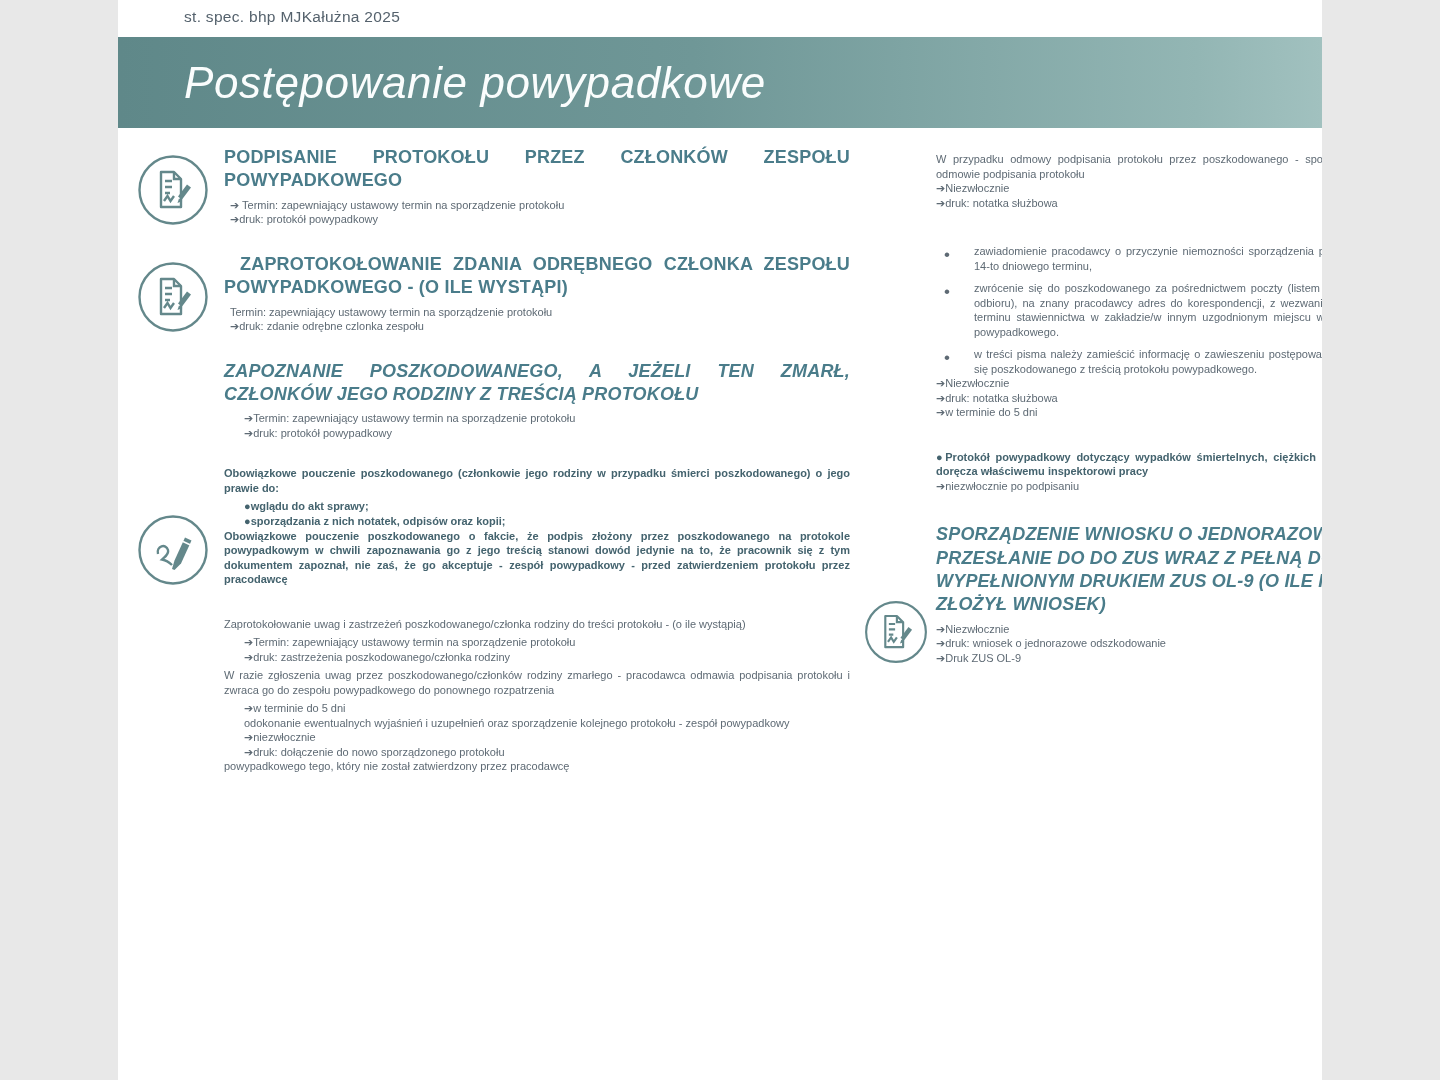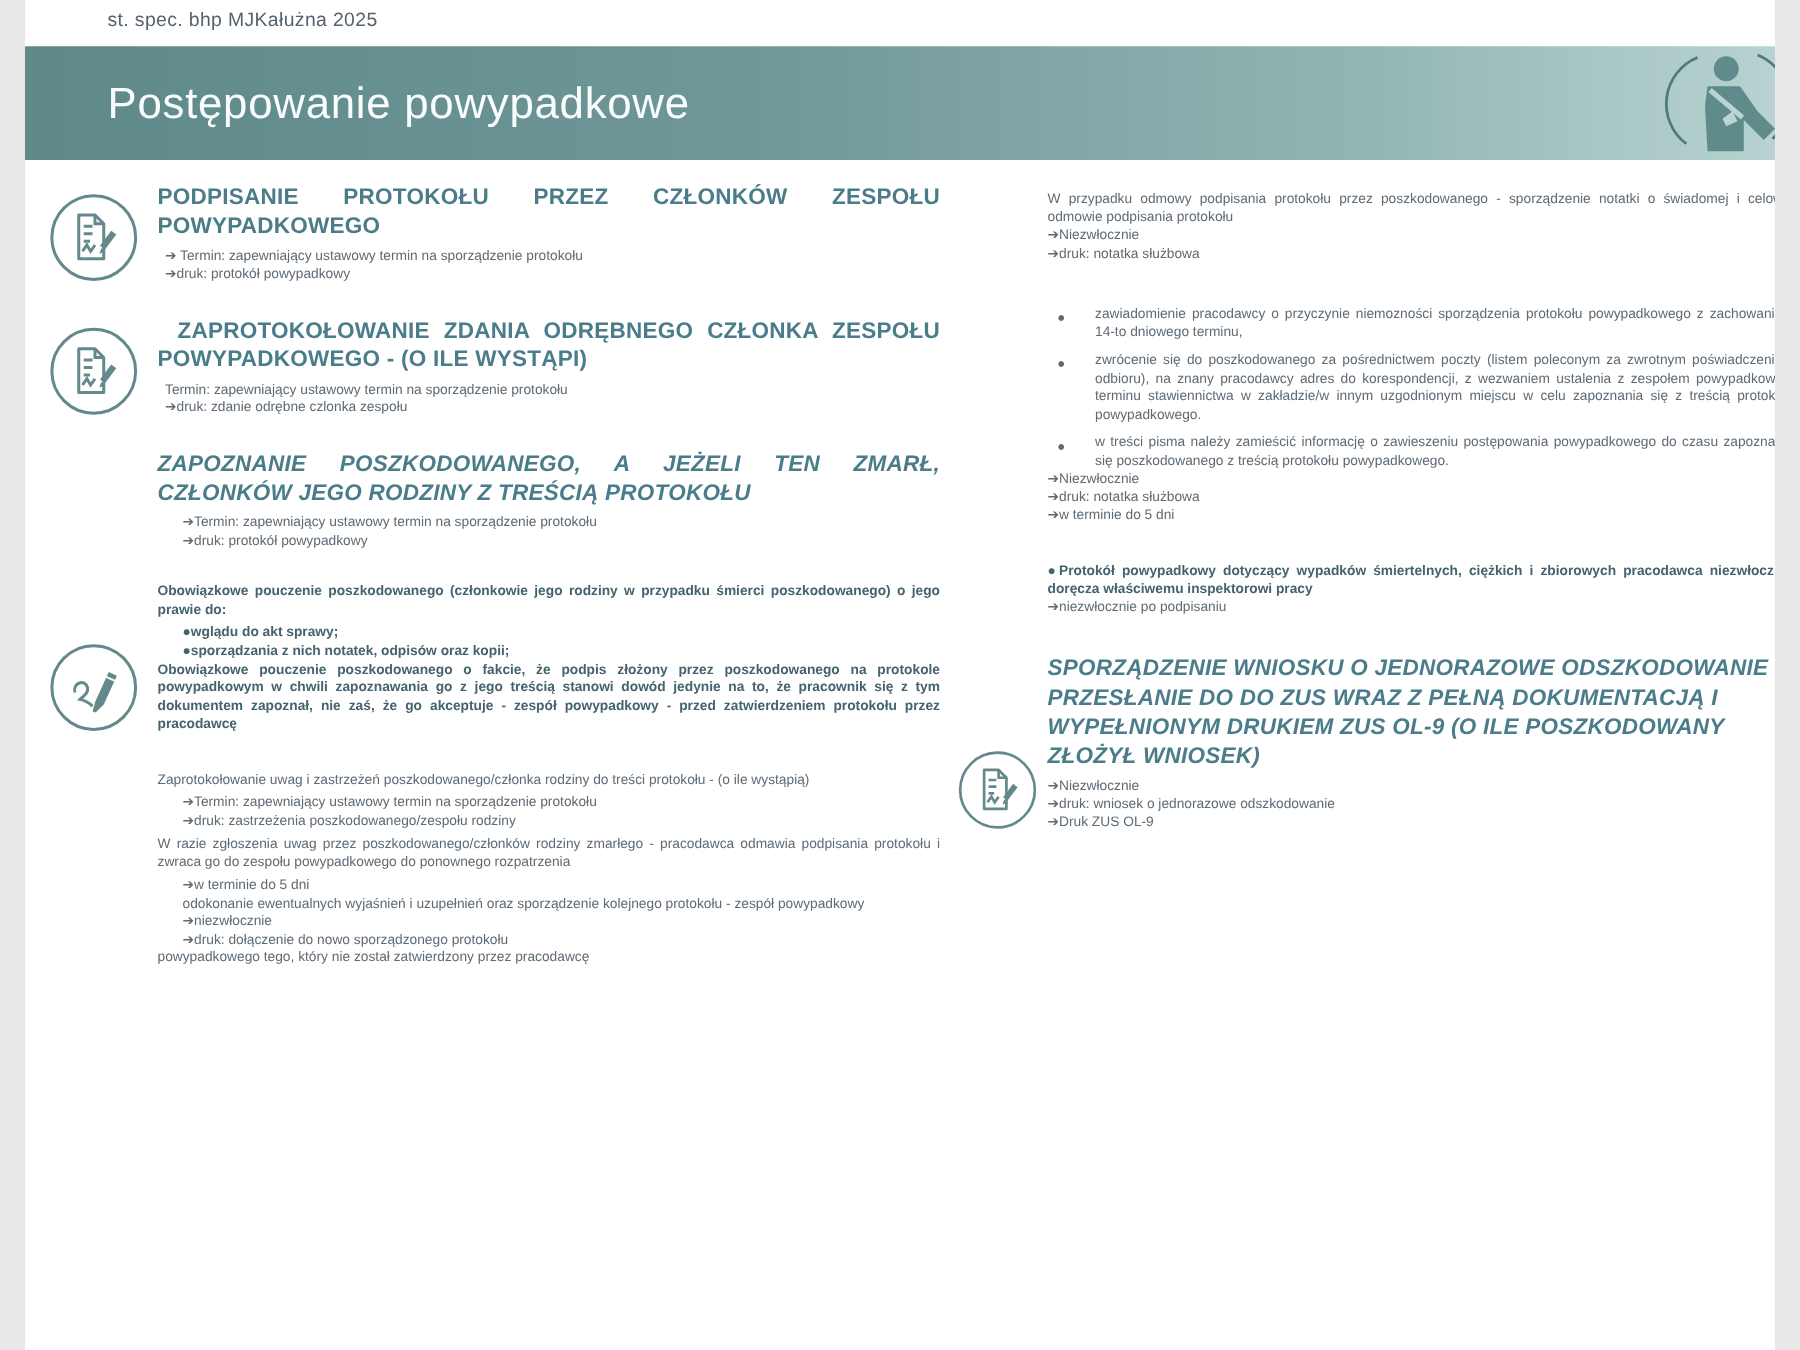--- a/index.html
+++ b/index.html
@@ -1,31 +1,31 @@
 <!DOCTYPE html>
 <html><head>
 <meta charset="utf-8">
 <style>
   html,body { margin:0; padding:0; background:#e8e8e8; }
   .slide {
-    position:relative; width:1400px; height:1080px; background:#ffffff;
+    position:relative; width:1204px; height:1080px; background:#ffffff;
     overflow:hidden; font-family:"Liberation Sans", sans-serif;
     margin:0 auto;
   }
   .top-label {
     position:absolute; left:66px; top:8px; font-size:15.5px;
     color:#55626d; letter-spacing:.3px;
   }
   .band {
     position:absolute; left:0; top:37px; width:1440px; height:91px;
     background:linear-gradient(90deg,#5f8889 0%, #6f9797 40%, #93b6b4 75%, #bcd6d4 100%);
   }
   .band-title {
     position:absolute; left:66px; top:50%; transform:translateY(-50%);
-    font-size:35px; font-weight:400; color:#fafdfd; letter-spacing:.6px;
+    font-size:44px; font-weight:400; color:#fafdfd; letter-spacing:.6px;font-style:italic;
   }
   .band-icon { position:absolute; right:10px; top:2px; width:134px; height:88px; }
 
   .col { position:absolute; }
   .col-left  { left:18px;  top:146px; width:714px; }
   .col-right { left:745px; top:152px; width:670px; }
 
   .sec { display:flex; align-items:flex-end; }
   .icon-cell { flex:0 0 88px; color:#64888b; }
   .icon-cell svg { width:74px; height:74px; display:block; }
@@ -139,21 +139,21 @@
         <div class="line bold-dark just mb-4">Obowiązkowe pouczenie poszkodowanego (członkowie jego rodziny w przypadku śmierci poszkodowanego) o jego prawie do:</div>
         <div class="line bold-dark ind">●wglądu do akt sprawy;</div>
         <div class="line bold-dark ind">●sporządzania z nich notatek, odpisów oraz kopii;</div>
         <div class="line bold-dark just">Obowiązkowe pouczenie poszkodowanego o fakcie, że podpis złożony przez poszkodowanego na protokole powypadkowym w chwili zapoznawania go z jego treścią stanowi dowód jedynie na to, że pracownik się z tym dokumentem zapoznał, nie zaś, że go akceptuje - zespół powypadkowy - przed zatwierdzeniem protokołu przez pracodawcę</div>
       </div>
     </div>
 
     <div class="pad-l mt-30">
       <div class="line just mb-4">Zaprotokołowanie uwag i zastrzeżeń poszkodowanego/członka rodziny do treści protokołu - (o ile wystąpią)</div>
       <div class="line ind">➔Termin: zapewniający ustawowy termin na sporządzenie protokołu</div>
-      <div class="line ind mb-4">➔druk: zastrzeżenia poszkodowanego/zespołu rodziny</div>
+      <div class="line ind mb-4">➔druk: zastrzeżenia poszkodowanego/członka rodziny</div>
       <div class="line just mb-4">W razie zgłoszenia uwag przez poszkodowanego/członków rodziny zmarłego - pracodawca odmawia podpisania protokołu i zwraca go do zespołu powypadkowego do ponownego rozpatrzenia</div>
       <div class="line ind">➔w terminie do 5 dni</div>
       <div class="line ind">odokonanie ewentualnych wyjaśnień i uzupełnień oraz sporządzenie kolejnego protokołu - zespół powypadkowy</div>
       <div class="line ind">➔niezwłocznie</div>
       <div class="line ind">➔druk: dołączenie do nowo sporządzonego protokołu</div>
       <div class="line">powypadkowego tego, który nie został zatwierdzony przez pracodawcę</div>
     </div>
 
   </div>
 

